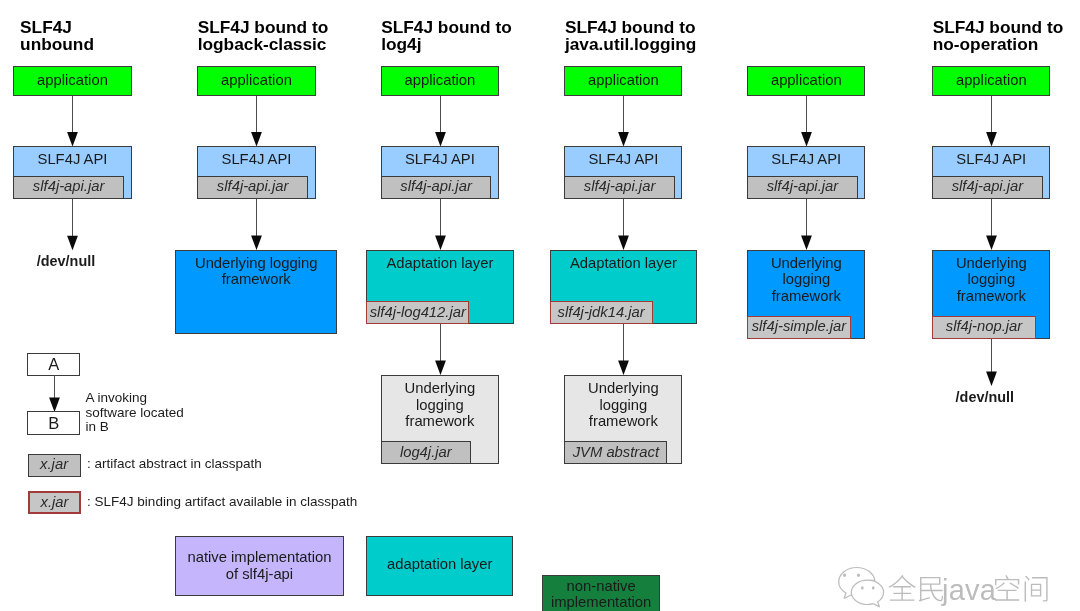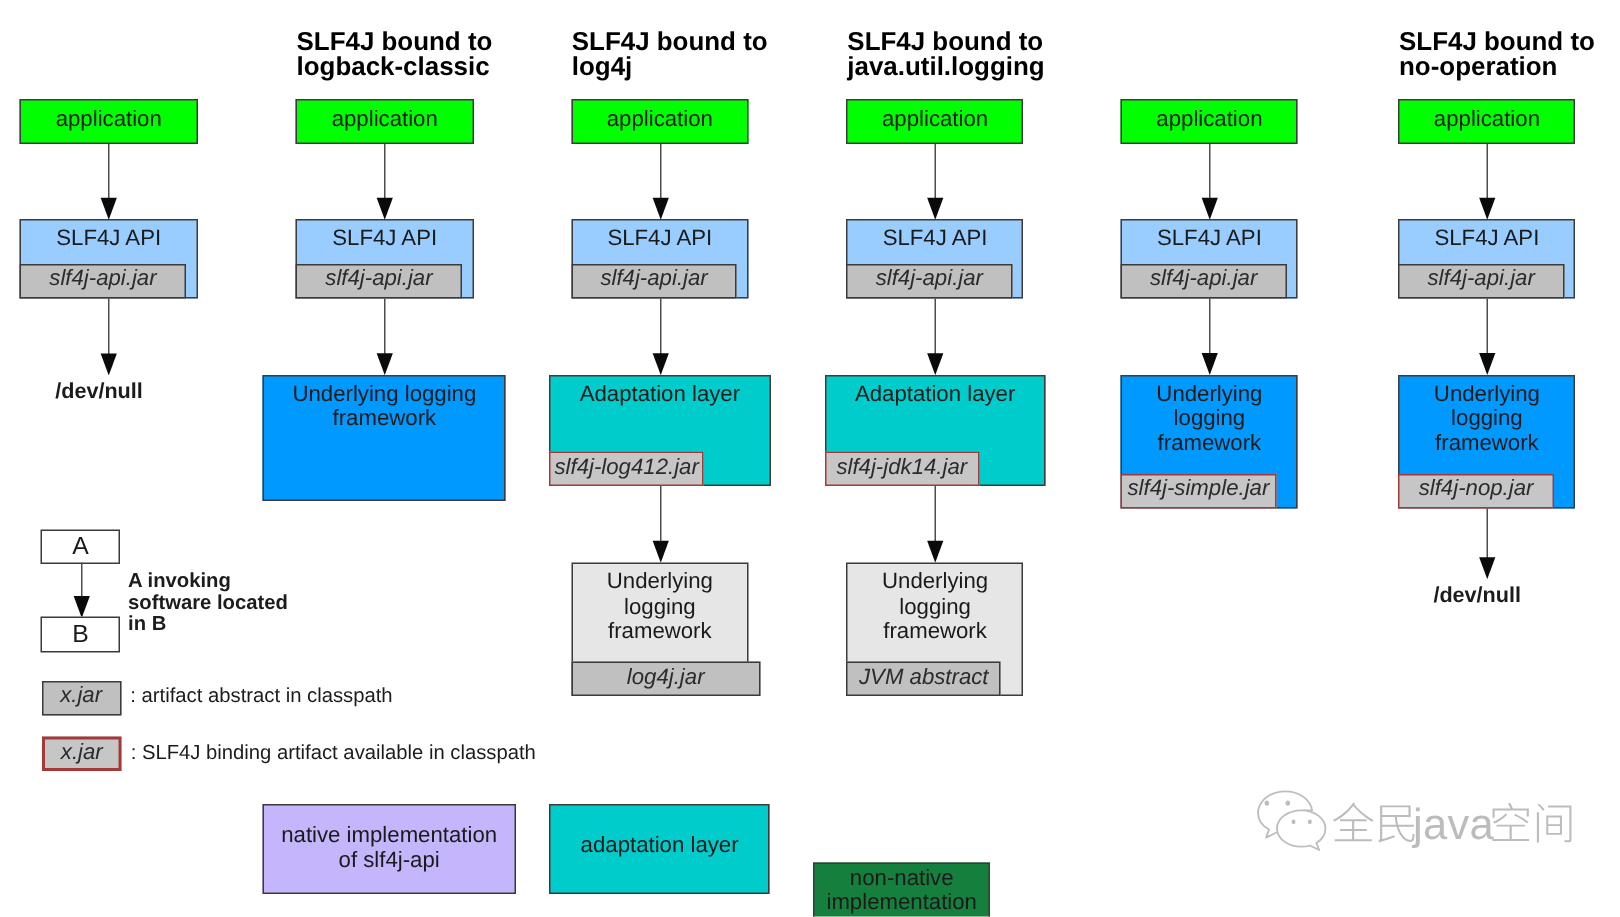--- a/index.html
+++ b/index.html
@@ -40,20 +40,22 @@
 
   #watermark{position:absolute;display:flex;align-items:center;gap:9px;}
   #wm-text{position:absolute;left:0;top:0;width:0;height:0;overflow:hidden;
            font-size:1px;color:transparent;}
 </style>
 </head>
 <body>
 
 <div id="stage">
 
+  <div class="col-title" style="left:20.1px;top:19px;width:195px;">SLF4J
+unbound</div>
   <div class="box green" style="left:13.4px;top:66px;width:118.2px;height:29.5px;">application</div>
   <div class="arrow" style="left:65px;top:95.5px;width:14px;height:50.5px;">
       <i style="position:absolute;left:7px;top:0;width:1px;height:37.9px;background:#4d4d4d;"></i>
       <svg width="14" height="50.5" viewBox="0 0 14 50.5" style="position:absolute;left:0;top:0;">
         <path d="M2.1 35.9 L12.9 35.9 L7.5 50.5 Z" fill="#0a0a0a"></path>
       </svg>
     </div>
   <div class="box lightblue" style="left:13.4px;top:146px;width:118.2px;height:52.5px;align-items:flex-start;padding-top:4.4px;"><span>SLF4J API</span></div>
   <div class="jar" style="left:13.4px;top:175.5px;width:110.5px;height:23px;">slf4j-api.jar</div>
   <div class="arrow" style="left:65px;top:198.5px;width:14px;height:51.3px;">
@@ -105,21 +107,21 @@
   <div class="jar bind" style="left:366.2px;top:301.2px;width:103.2px;height:22.6px;">slf4j-log412.jar</div>
   <div class="arrow" style="left:433px;top:323.8px;width:14px;height:51.1px;">
       <i style="position:absolute;left:7px;top:0;width:1px;height:38.5px;background:#4d4d4d;"></i>
       <svg width="14" height="51.1" viewBox="0 0 14 51.1" style="position:absolute;left:0;top:0;">
         <path d="M2.1 36.5 L12.9 36.5 L7.5 51.1 Z" fill="#0a0a0a"></path>
       </svg>
     </div>
   <div class="box greybox" style="left:380.8px;top:374.9px;width:118.2px;height:89.2px;align-items:flex-start;padding-top:4.3px;"><span>Underlying
 logging
 framework</span></div>
-  <div class="jar" style="left:380.8px;top:441.3px;width:126px;height:22.8px;">log4j.jar</div>
+  <div class="jar" style="left:380.8px;top:441.3px;width:90px;height:22.8px;">log4j.jar</div>
 
   <div class="col-title" style="left:564.9px;top:19px;width:195px;">SLF4J bound to
 java.util.logging</div>
   <div class="box green" style="left:564.3px;top:66px;width:118.2px;height:29.5px;">application</div>
   <div class="arrow" style="left:616px;top:95.5px;width:14px;height:50.5px;">
       <i style="position:absolute;left:7px;top:0;width:1px;height:37.9px;background:#4d4d4d;"></i>
       <svg width="14" height="50.5" viewBox="0 0 14 50.5" style="position:absolute;left:0;top:0;">
         <path d="M2.1 35.9 L12.9 35.9 L7.5 50.5 Z" fill="#0a0a0a"></path>
       </svg>
     </div>
@@ -194,36 +196,36 @@
   <div class="lbl b" style="left:925.7px;top:389.1px;width:118.2px;text-align:center;">/dev/null</div>
 
   <div class="box whitebox" style="left:27.4px;top:352.6px;width:52.6px;height:23.2px;border-color:#3a3a3a;font-size:16.5px;">A</div>
   <div class="arrow" style="left:47px;top:374.5px;width:14px;height:37.0px;">
       <i style="position:absolute;left:7px;top:0;width:1px;height:24.4px;background:#4d4d4d;"></i>
       <svg width="14" height="37.0" viewBox="0 0 14 37.0" style="position:absolute;left:0;top:0;">
         <path d="M2.1 22.4 L12.9 22.4 L7.5 37.0 Z" fill="#0a0a0a"></path>
       </svg>
     </div>
   <div class="box whitebox" style="left:27.4px;top:411.4px;width:52.6px;height:23.2px;border-color:#3a3a3a;font-size:16.5px;">B</div>
-  <div class="lbl" style="left:85.4px;top:380px;width:180px;line-height:14.6px;font-weight:bold;">A invoking
+  <div class="lbl" style="left:85.4px;top:391px;width:180px;line-height:14.6px;">A invoking
 software located
 in B</div>
   <div class="jar" style="left:27.5px;top:453.6px;width:53.2px;height:23.2px;">x.jar</div>
   <div class="lbl" style="left:86.9px;top:456.8px;width:340px;">: artifact abstract in classpath</div>
   <div class="jar bind" style="left:27.9px;top:491.3px;width:53.3px;height:22.7px;border-width:2px;">x.jar</div>
   <div class="lbl" style="left:87.1px;top:494.8px;width:420px;">: SLF4J binding artifact available in classpath</div>
 
   <div class="swatch" style="left:174.8px;top:535.9px;width:169.3px;height:60.3px;background:#c4b5fd;">native implementation
 of slf4j-api</div>
   <div class="swatch" style="left:366.2px;top:536.3px;width:147.1px;height:59.4px;background:#00cccc;padding-bottom:4.0px;">adaptation layer</div>
   <div class="swatch" style="left:542.3px;top:535.9px;width:117.7px;height:60.4px;background:#15803d;padding-bottom:4.6px;margin-top:39px;">non-native
 implementation
 of slf4j-api</div>
 
-  <div id="watermark" style="left:834px;top:524px;width:215px;height:46px;">
+  <div id="watermark" style="left:834px;top:564px;width:215px;height:46px;">
     <svg width="215" height="46" viewBox="0 0 215 46">
       <g transform="translate(-1.2,-0.3) scale(1.09,1.03)" fill="#ffffff" stroke="#bdbdbd" stroke-width="1.15" stroke-linecap="round" stroke-linejoin="round">
         <path d="M16.6 30.4 l-6.2 3.3 1.7 -5.2 c-4.1 -2.5 -6.7 -6.4 -6.7 -10.7 0 -7.8 7.4 -14.1 16.6 -14.1 8.6 0 15.7 5.5 16.5 12.6 -0.9 -0.1 -1.8 -0.2 -2.7 -0.2 -8.7 0 -15.7 5.6 -15.7 12.6 0 0.6 0.1 1.2 0.2 1.8 -1.2 0.1 -2.4 0 -3.7 -0.1 z"></path>
         <path d="M46.6 27.8 c0 -6.5 -6.6 -11.8 -14.8 -11.8 -8.2 0 -14.8 5.3 -14.8 11.8 0 6.5 6.6 11.8 14.8 11.8 1.9 0 3.7 -0.3 5.3 -0.8 l5.7 2.9 -1.7 -4.5 c3.4 -2.2 5.5 -5.5 5.5 -9.4 z"></path>
         <ellipse cx="10.8" cy="11.3" rx="1.4" ry="1.7" fill="#bdbdbd" stroke="none"></ellipse>
         <ellipse cx="23.6" cy="11.3" rx="1.4" ry="1.7" fill="#bdbdbd" stroke="none"></ellipse>
         <ellipse cx="27.1" cy="23.5" rx="1.25" ry="1.55" fill="#bdbdbd" stroke="none"></ellipse>
         <ellipse cx="37.1" cy="23.5" rx="1.25" ry="1.55" fill="#bdbdbd" stroke="none"></ellipse>
       </g>
       <g fill="#bcbcbc">

